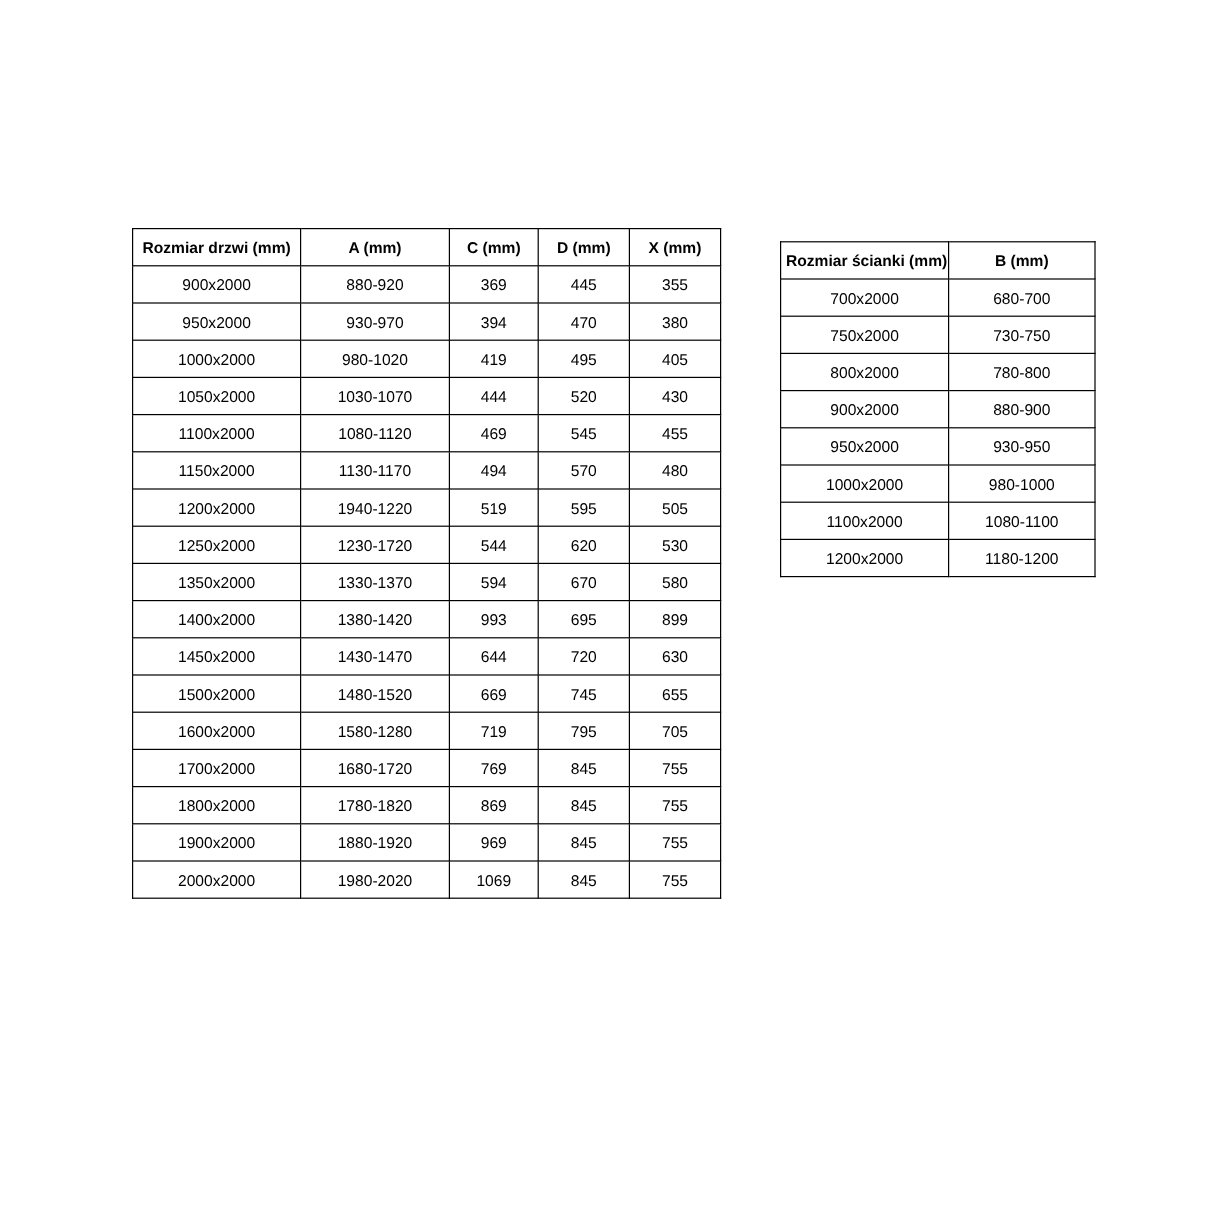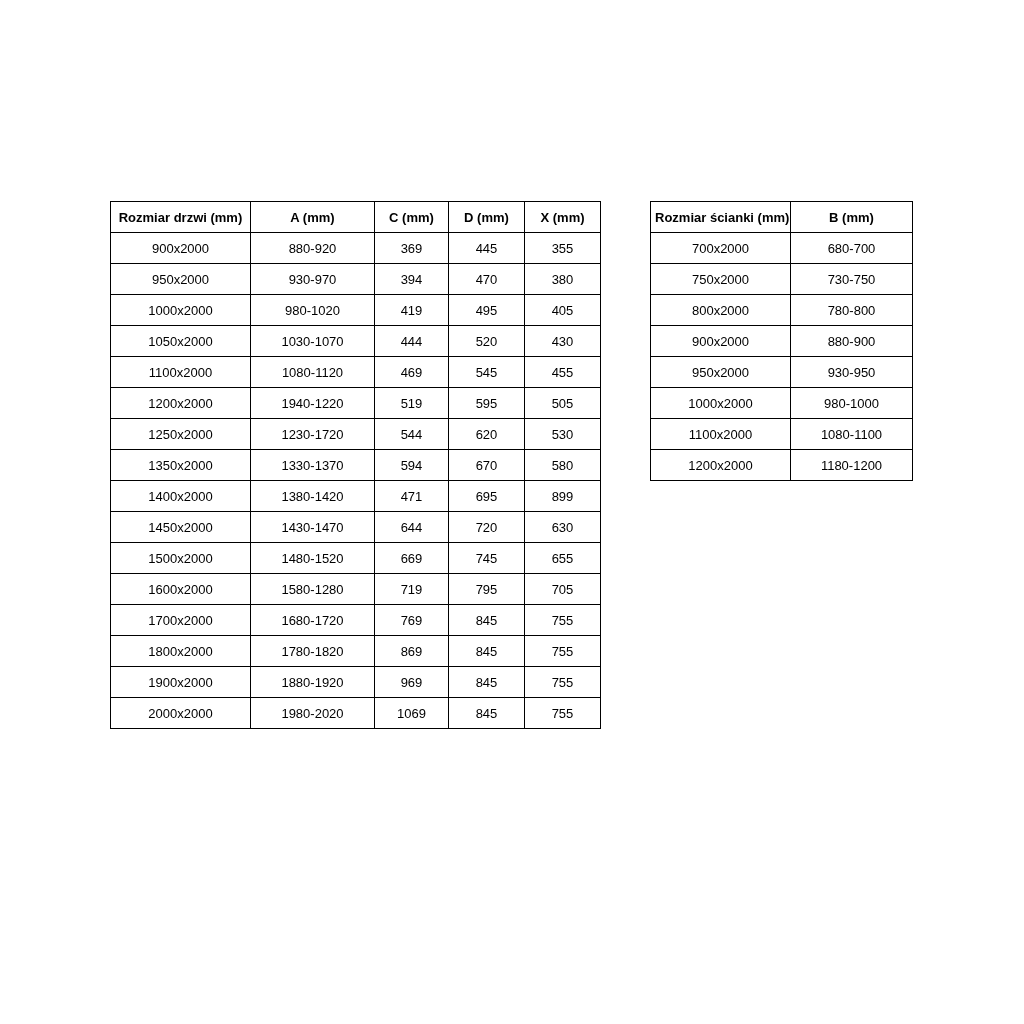--- a/index.html
+++ b/index.html
@@ -29,21 +29,21 @@
     color: #000000;
     height: 30px;
     padding: 0 4px;
     white-space: nowrap;
   }
   table.data-table th {
     font-weight: bold;
   }
   #door-table {
     left: 110px;
-    top: 201px;
+    top: 190px;
     width: 490px;
   }
   #door-table col:nth-child(1) { width: 140px; }
   #door-table col:nth-child(2) { width: 124px; }
   #door-table col:nth-child(3) { width: 74px; }
   #door-table col:nth-child(4) { width: 76px; }
   #door-table col:nth-child(5) { width: 76px; }
   #wall-table {
     left: 650px;
     top: 201px;
@@ -102,20 +102,27 @@
         <td>430</td>
       </tr>
       <tr>
         <td>1100x2000</td>
         <td>1080-1120</td>
         <td>469</td>
         <td>545</td>
         <td>455</td>
       </tr>
       <tr>
+        <td>1150x2000</td>
+        <td>1130-1170</td>
+        <td>494</td>
+        <td>570</td>
+        <td>480</td>
+      </tr>
+      <tr>
         <td>1200x2000</td>
         <td>1940-1220</td>
         <td>519</td>
         <td>595</td>
         <td>505</td>
       </tr>
       <tr>
         <td>1250x2000</td>
         <td>1230-1720</td>
         <td>544</td>
@@ -125,21 +132,21 @@
       <tr>
         <td>1350x2000</td>
         <td>1330-1370</td>
         <td>594</td>
         <td>670</td>
         <td>580</td>
       </tr>
       <tr>
         <td>1400x2000</td>
         <td>1380-1420</td>
-        <td>471</td>
+        <td>993</td>
         <td>695</td>
         <td>899</td>
       </tr>
       <tr>
         <td>1450x2000</td>
         <td>1430-1470</td>
         <td>644</td>
         <td>720</td>
         <td>630</td>
       </tr>

